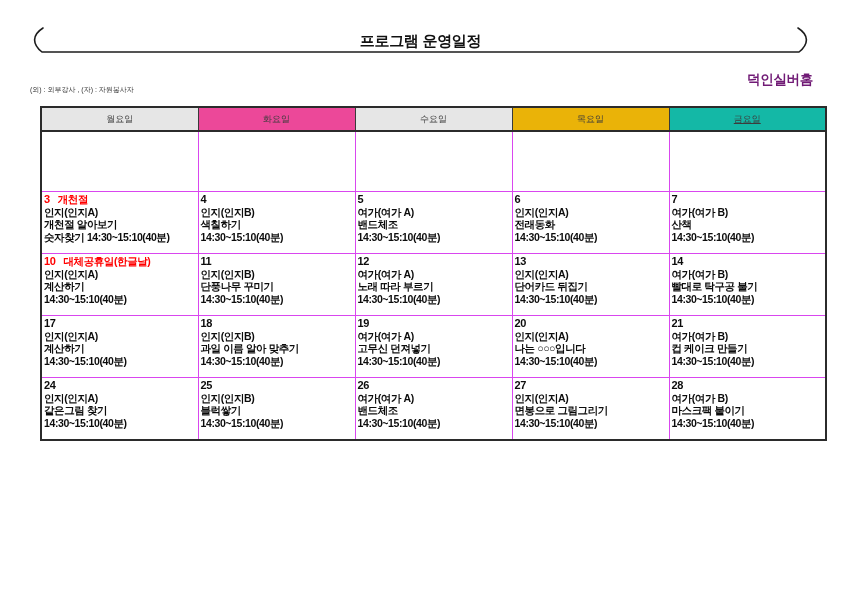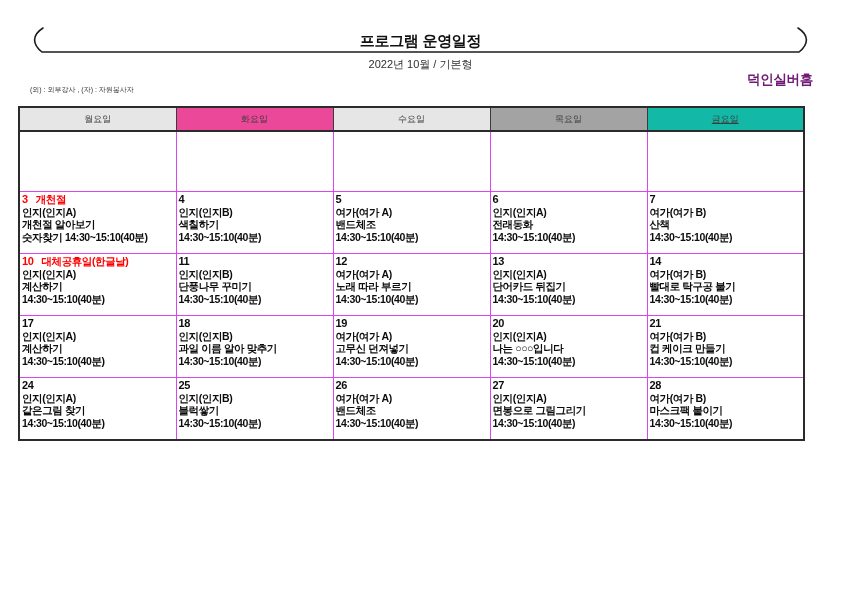--- a/index.html
+++ b/index.html
@@ -24,21 +24,21 @@
   #facility-name{
     position:absolute;right:28px;top:71px;
     font-size:13.5px;font-weight:700;color:#701a75;letter-spacing:-0.3px;
   }
   #legend-note{
     position:absolute;left:30px;top:85px;
     font-size:7px;color:#333;
   }
   
   #calendar-table{
-    position:absolute;left:18px;top:106px;width:787px;
+    position:absolute;left:40px;top:106px;width:787px;
     border-collapse:collapse;table-layout:fixed;
     border:2px solid #2b2b2b;
   }
   #calendar-table th{
     border:1px solid #3a3a3a;border-bottom:2px solid #2b2b2b;
     background:#e6e6e6;
     height:20px;
     font-weight:400;font-size:9px;color:#3c3c3c;
     text-align:center;vertical-align:middle;
   }
@@ -60,31 +60,30 @@
 </head>
 <body>
 
 <div id="page">
 
   <svg id="title-bracket" viewBox="0 0 787 28" preserveAspectRatio="none">
     <path d="M 16 2 C 5 9, 5 18, 15 26 L 772 26 C 782 18, 782 9, 771 2" fill="none" stroke="#1c1c1c" stroke-width="1.6" stroke-linecap="round"></path>
   </svg>
 
   <div id="page-title">프로그램 운영일정</div>
-  <div id="page-subtitle">2022년 10월 / 기본형</div>
   <div id="facility-name">덕인실버홈</div>
   <div id="legend-note">(외) : 외부강사 , (자) : 자원봉사자</div>
 
   <table id="calendar-table">
     <thead>
       <tr>
           <th style="background: rgb(230, 230, 230);">월요일</th>
           <th style="background: #ec4899;">화요일</th>
           <th style="background: rgb(230, 230, 230); margin-left: 32px;">수요일</th>
-          <th style="background: #a3a3a3;">목요일</th>
+          <th style="background: #eab308;">목요일</th>
           <th style="background: #14b8a6; text-decoration: underline;">금요일</th>
         </tr>
     </thead>
     <tbody>
         <tr class="empty-week">
           <td></td>
           <td></td>
           <td></td>
           <td></td>
           <td></td>

